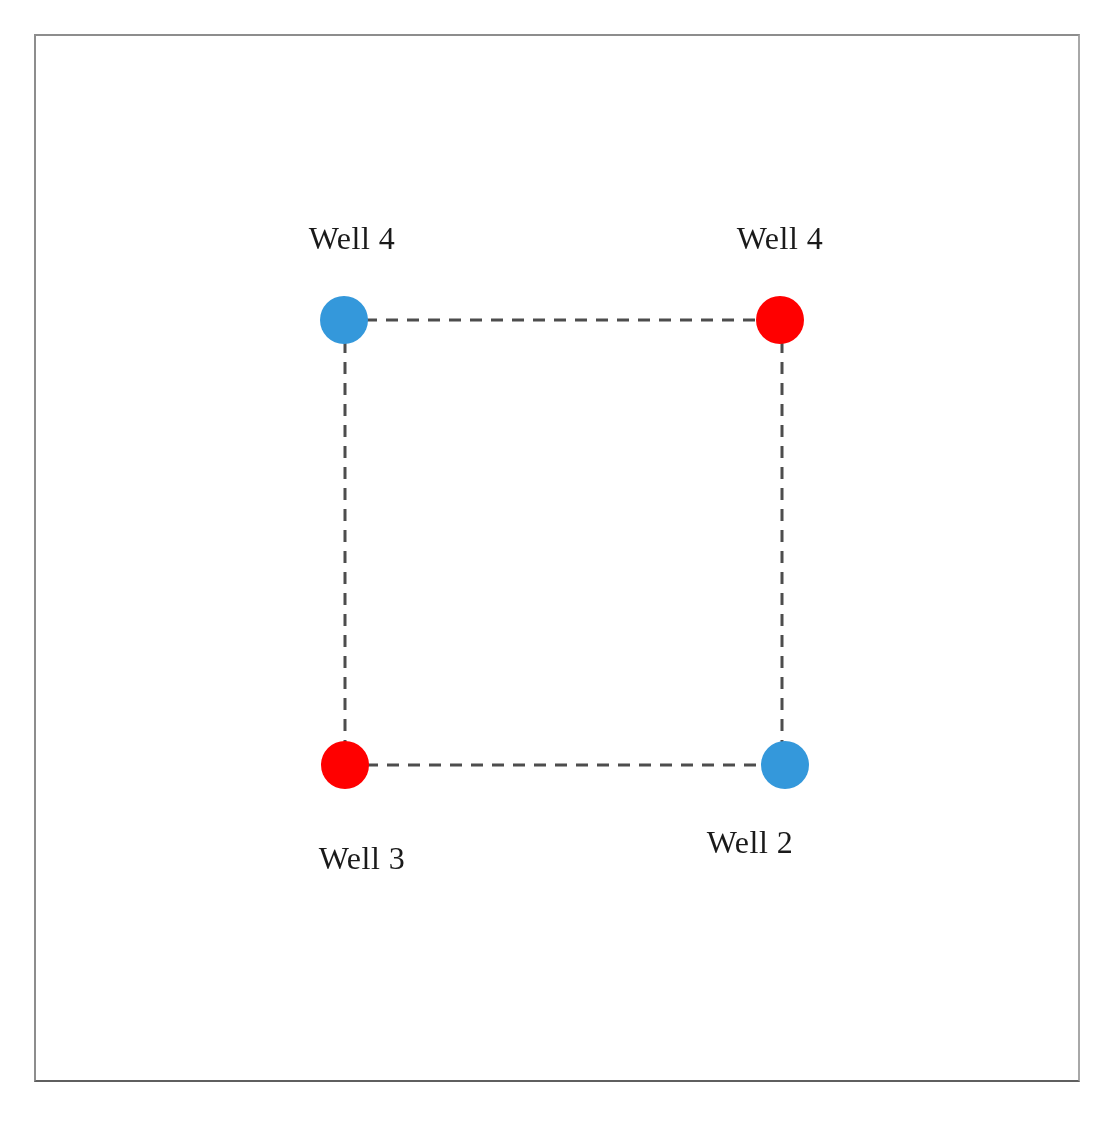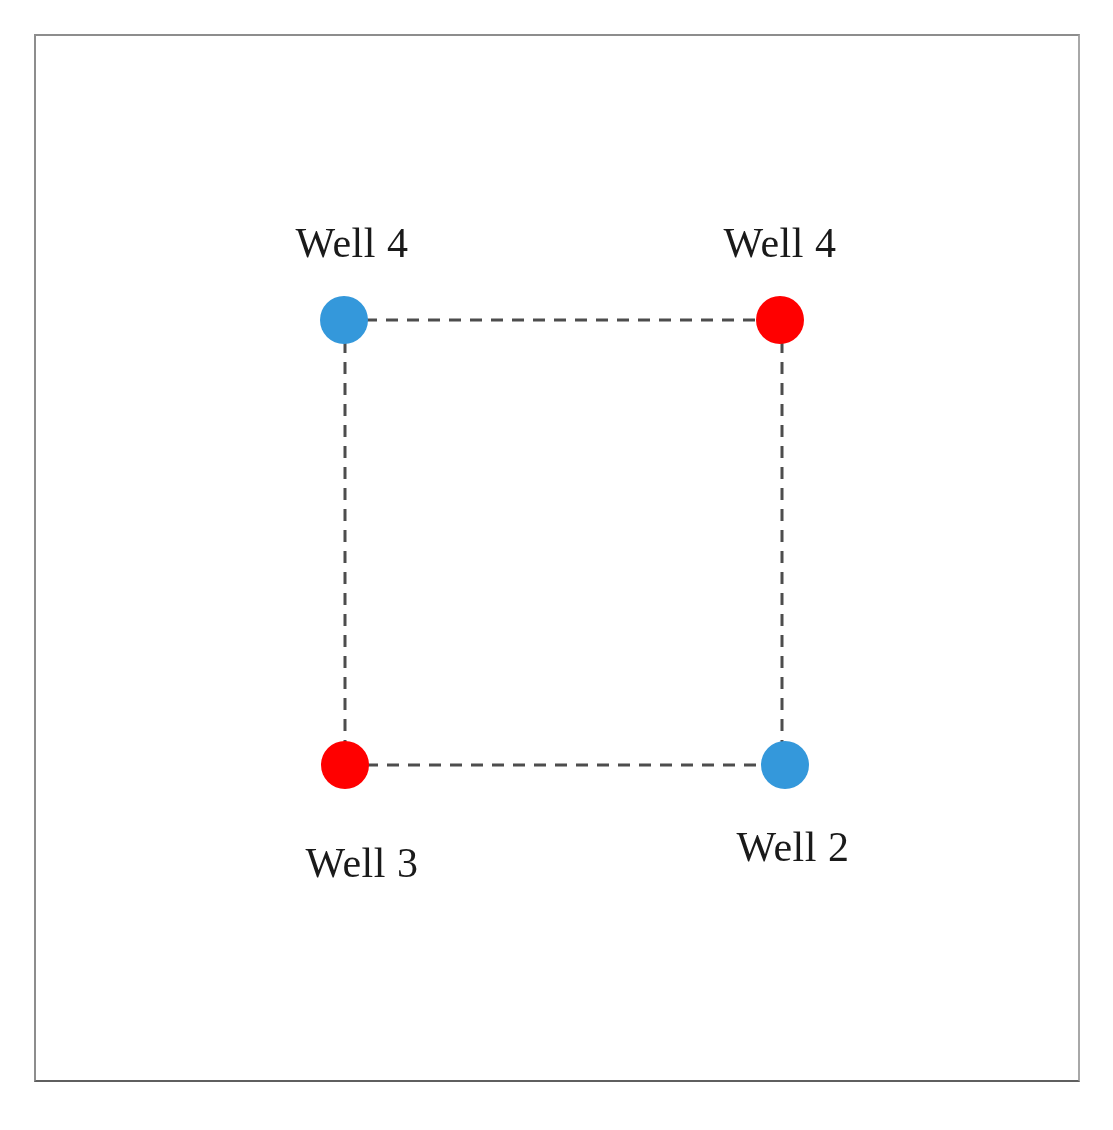--- a/index.html
+++ b/index.html
@@ -35,21 +35,21 @@
     position: absolute;
     left: 0;
     top: 0;
     width: 1113px;
     height: 1130px;
     pointer-events: none;
   }
   .well-label {
     position: absolute;
     font-family: "Liberation Serif", serif;
-    font-size: 42px;
+    font-size: 32px;
     line-height: 1;
     color: #1a1a1a;
     white-space: nowrap;
     letter-spacing: 0.5px;
     transform: translateX(-50%);
   }
   .well-marker {
     position: absolute;
     border-radius: 50%;
     transform: translate(-50%, -50%);
@@ -72,18 +72,18 @@
   </svg>
 
   <div id="markers-layer">
       <div class="well-marker" style="left: 780px; top: 320px; width: 48px; height: 48px; background: rgb(255, 0, 0);"></div>
       <div class="well-marker" style="left: 785px; top: 765px; width: 48px; height: 48px; background: rgb(52, 152, 219);"></div>
       <div class="well-marker" style="left: 345px; top: 765px; width: 48px; height: 48px; background: rgb(255, 0, 0);"></div>
       <div class="well-marker" style="left: 344px; top: 320px; width: 48px; height: 48px; background: rgb(52, 152, 219);"></div>
     </div>
   <div id="labels-layer">
       <div class="well-label" style="left: 780px; top: 222px;">Well 4</div>
-      <div class="well-label" style="left: 793px; top: 826px;">Well 2</div>
+      <div class="well-label" style="left: 750px; top: 826px;">Well 2</div>
       <div class="well-label" style="left: 362px; top: 842px;">Well 3</div>
       <div class="well-label" style="left: 352px; top: 222px;">Well 4</div>
     </div>
 
 </div>
 
 </body></html>

